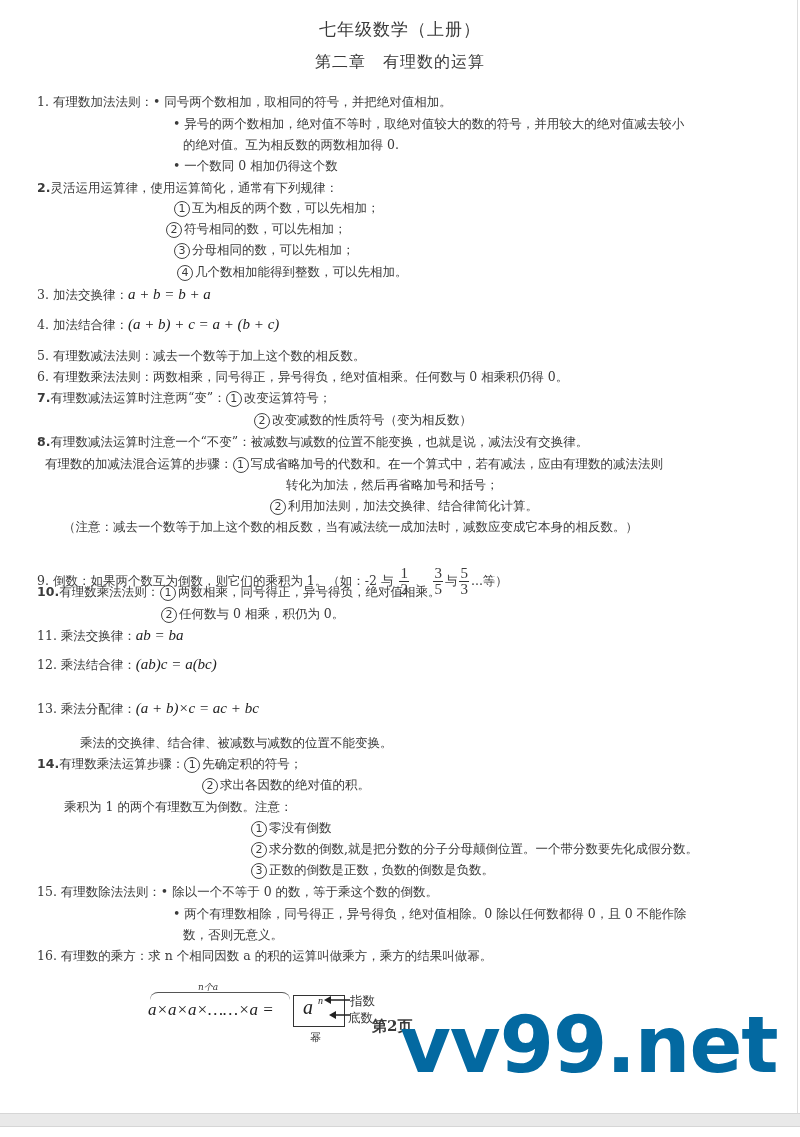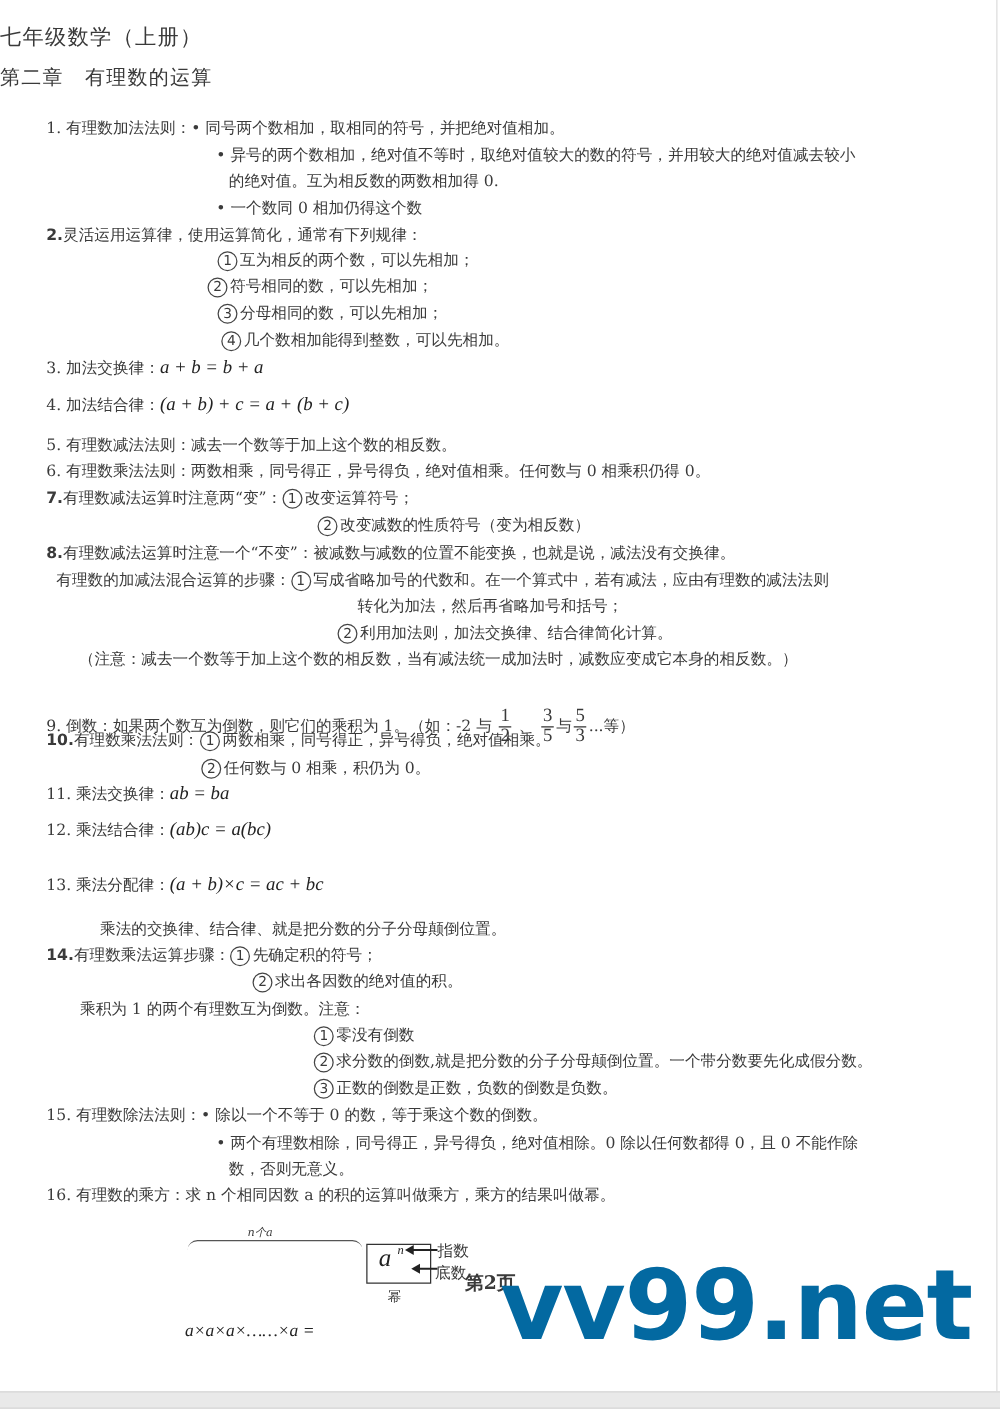--- a/index.html
+++ b/index.html
@@ -4,21 +4,21 @@
 <style>
   html, body { margin:0; padding:0; }
   body {
     width:800px; height:1137px; position:relative; overflow:hidden;
     background:#ffffff; color:#333;
     font-family:"DejaVu Serif","Liberation Serif",serif;
   }
   .page { position:absolute; left:0; top:0; width:797px; height:1113px; background:#fff; border-right:1px solid #ddd; }
   .bottom-gap { position:absolute; left:0; top:1113px; width:800px; height:12px; background:#e9e9e9; border-top:1px solid #d6d6d6; border-bottom:1px solid #d6d6d6; }
   .line { position:absolute; white-space:nowrap; font-size:12.5px; line-height:16px; color:#3a3a3a; }
-  .title { position:absolute; left:0; width:800px; font-size:17px; color:#3a3a3a; letter-spacing:1px; }
+  .title { position:absolute; left:0; width:800px; text-align:center; font-size:17px; color:#3a3a3a; letter-spacing:1px; }
   .b { font-weight:bold; font-family:"DejaVu Sans","Liberation Sans",sans-serif; }
   .m { font-family:"Liberation Serif",serif; font-style:italic; font-size:15px; color:#222; }
   .circ { display:inline-block; width:14px; height:14px; border:1px solid #444; border-radius:50%; text-align:center; line-height:14px; font-size:11px; margin-right:2px; font-family:"DejaVu Sans",sans-serif; vertical-align:middle; }
   .frac { display:inline-block; vertical-align:middle; text-align:center; font-family:"Liberation Serif",serif; font-size:15px; line-height:15px; margin:0 2px; }
   .frac span { display:block; }
   .frac .num { border-bottom:1px solid #333; padding:0 1px; }
   .watermark { position:absolute; left:400px; top:1000px; font-family:"DejaVu Sans",sans-serif; font-weight:bold; font-size:78px; color:#0369a1; letter-spacing:-1px; }
   .pow-box { position:absolute; left:293px; top:995px; width:50px; height:30px; border:1.5px solid #333; }
   .brace { position:absolute; left:150px; top:992px; width:140px; height:8px; border-top:1.5px solid #555; border-radius:8px 8px 0 0; }
 </style>
@@ -85,21 +85,21 @@
 
   <div class="line" style="left:37px;top:627px;">
     <span>11. 乘法交换律：</span><span class="m">ab = ba</span>
   </div>
   <div class="line" style="left:37px;top:656px;">
     <span>12. 乘法结合律：</span><span class="m">(ab)c = a(bc)</span>
   </div>
   <div class="line" style="left:37px;top:700px;">
     <span>13. 乘法分配律：</span><span class="m">(a + b)×c = ac + bc</span>
   </div>
-  <div class="line" style="left:80px;top:735px;">乘法的交换律、结合律、就是把分数的分子分母颠倒位置。</div>
+  <div class="line" style="left:80px;top:735px;">乘法的交换律、结合律、被减数与减数的位置不能变换。</div>
 
   <div class="line" style="left:37px;top:756px;">
     <span class="b">14.</span><span>有理数乘法运算步骤：</span><span class="circ">1</span><span>先确定积的符号；</span>
   </div>
   <div class="line" style="left:202px;top:777px;"><span class="circ">2</span><span>求出各因数的绝对值的积。</span></div>
   <div class="line" style="left:64px;top:799px;">乘积为 1 的两个有理数互为倒数。注意：</div>
   <div class="line" style="left:251px;top:820px;"><span class="circ">1</span><span>零没有倒数</span></div>
   <div class="line" style="left:251px;top:841px;"><span class="circ">2</span><span>求分数的倒数,就是把分数的分子分母颠倒位置。一个带分数要先化成假分数。</span></div>
   <div class="line" style="left:251px;top:862px;"><span class="circ">3</span><span>正数的倒数是正数，负数的倒数是负数。</span></div>
 
@@ -107,21 +107,21 @@
     <span>15. 有理数除法法则：</span><span>• 除以一个不等于 0 的数，等于乘这个数的倒数。</span>
   </div>
   <div class="line" style="left:173px;top:906px;">• 两个有理数相除，同号得正，异号得负，绝对值相除。0 除以任何数都得 0，且 0 不能作除</div>
   <div class="line" style="left:183px;top:927px;">数，否则无意义。</div>
 
   <div class="line" style="left:37px;top:948px;">16. 有理数的乘方：求 n 个相同因数 a 的积的运算叫做乘方，乘方的结果叫做幂。</div>
 
   <div>
     <div class="brace"></div>
     <div class="line" style="left:198px;top:982px;font-size:9px;line-height:10px;font-style:italic;">n个a</div>
-    <div class="line m" style="left:148px;top:1056px;font-size:14px;line-height:20px;">a×a×a×……×a =</div>
+    <div class="line m" style="left:148px;top:1000px;font-size:17px;line-height:20px;">a×a×a×……×a =</div>
     <div class="pow-box"></div>
     <div class="line m" style="left:303px;top:996px;font-size:20px;line-height:22px;">a</div>
     <div class="line m" style="left:318px;top:995px;font-size:10px;line-height:12px;">n</div>
     <svg style="position:absolute;left:322px;top:992px;" width="30" height="30">
       <line x1="28" y1="8" x2="4" y2="8" stroke="#222" stroke-width="1.5"></line>
       <polygon points="2,8 9,4 9,12" fill="#222"></polygon>
       <line x1="28" y1="23" x2="10" y2="23" stroke="#222" stroke-width="1.5"></line>
       <polygon points="7,23 14,19 14,27" fill="#222"></polygon>
     </svg>
     <div class="line" style="left:350px;top:993px;">指数</div>

